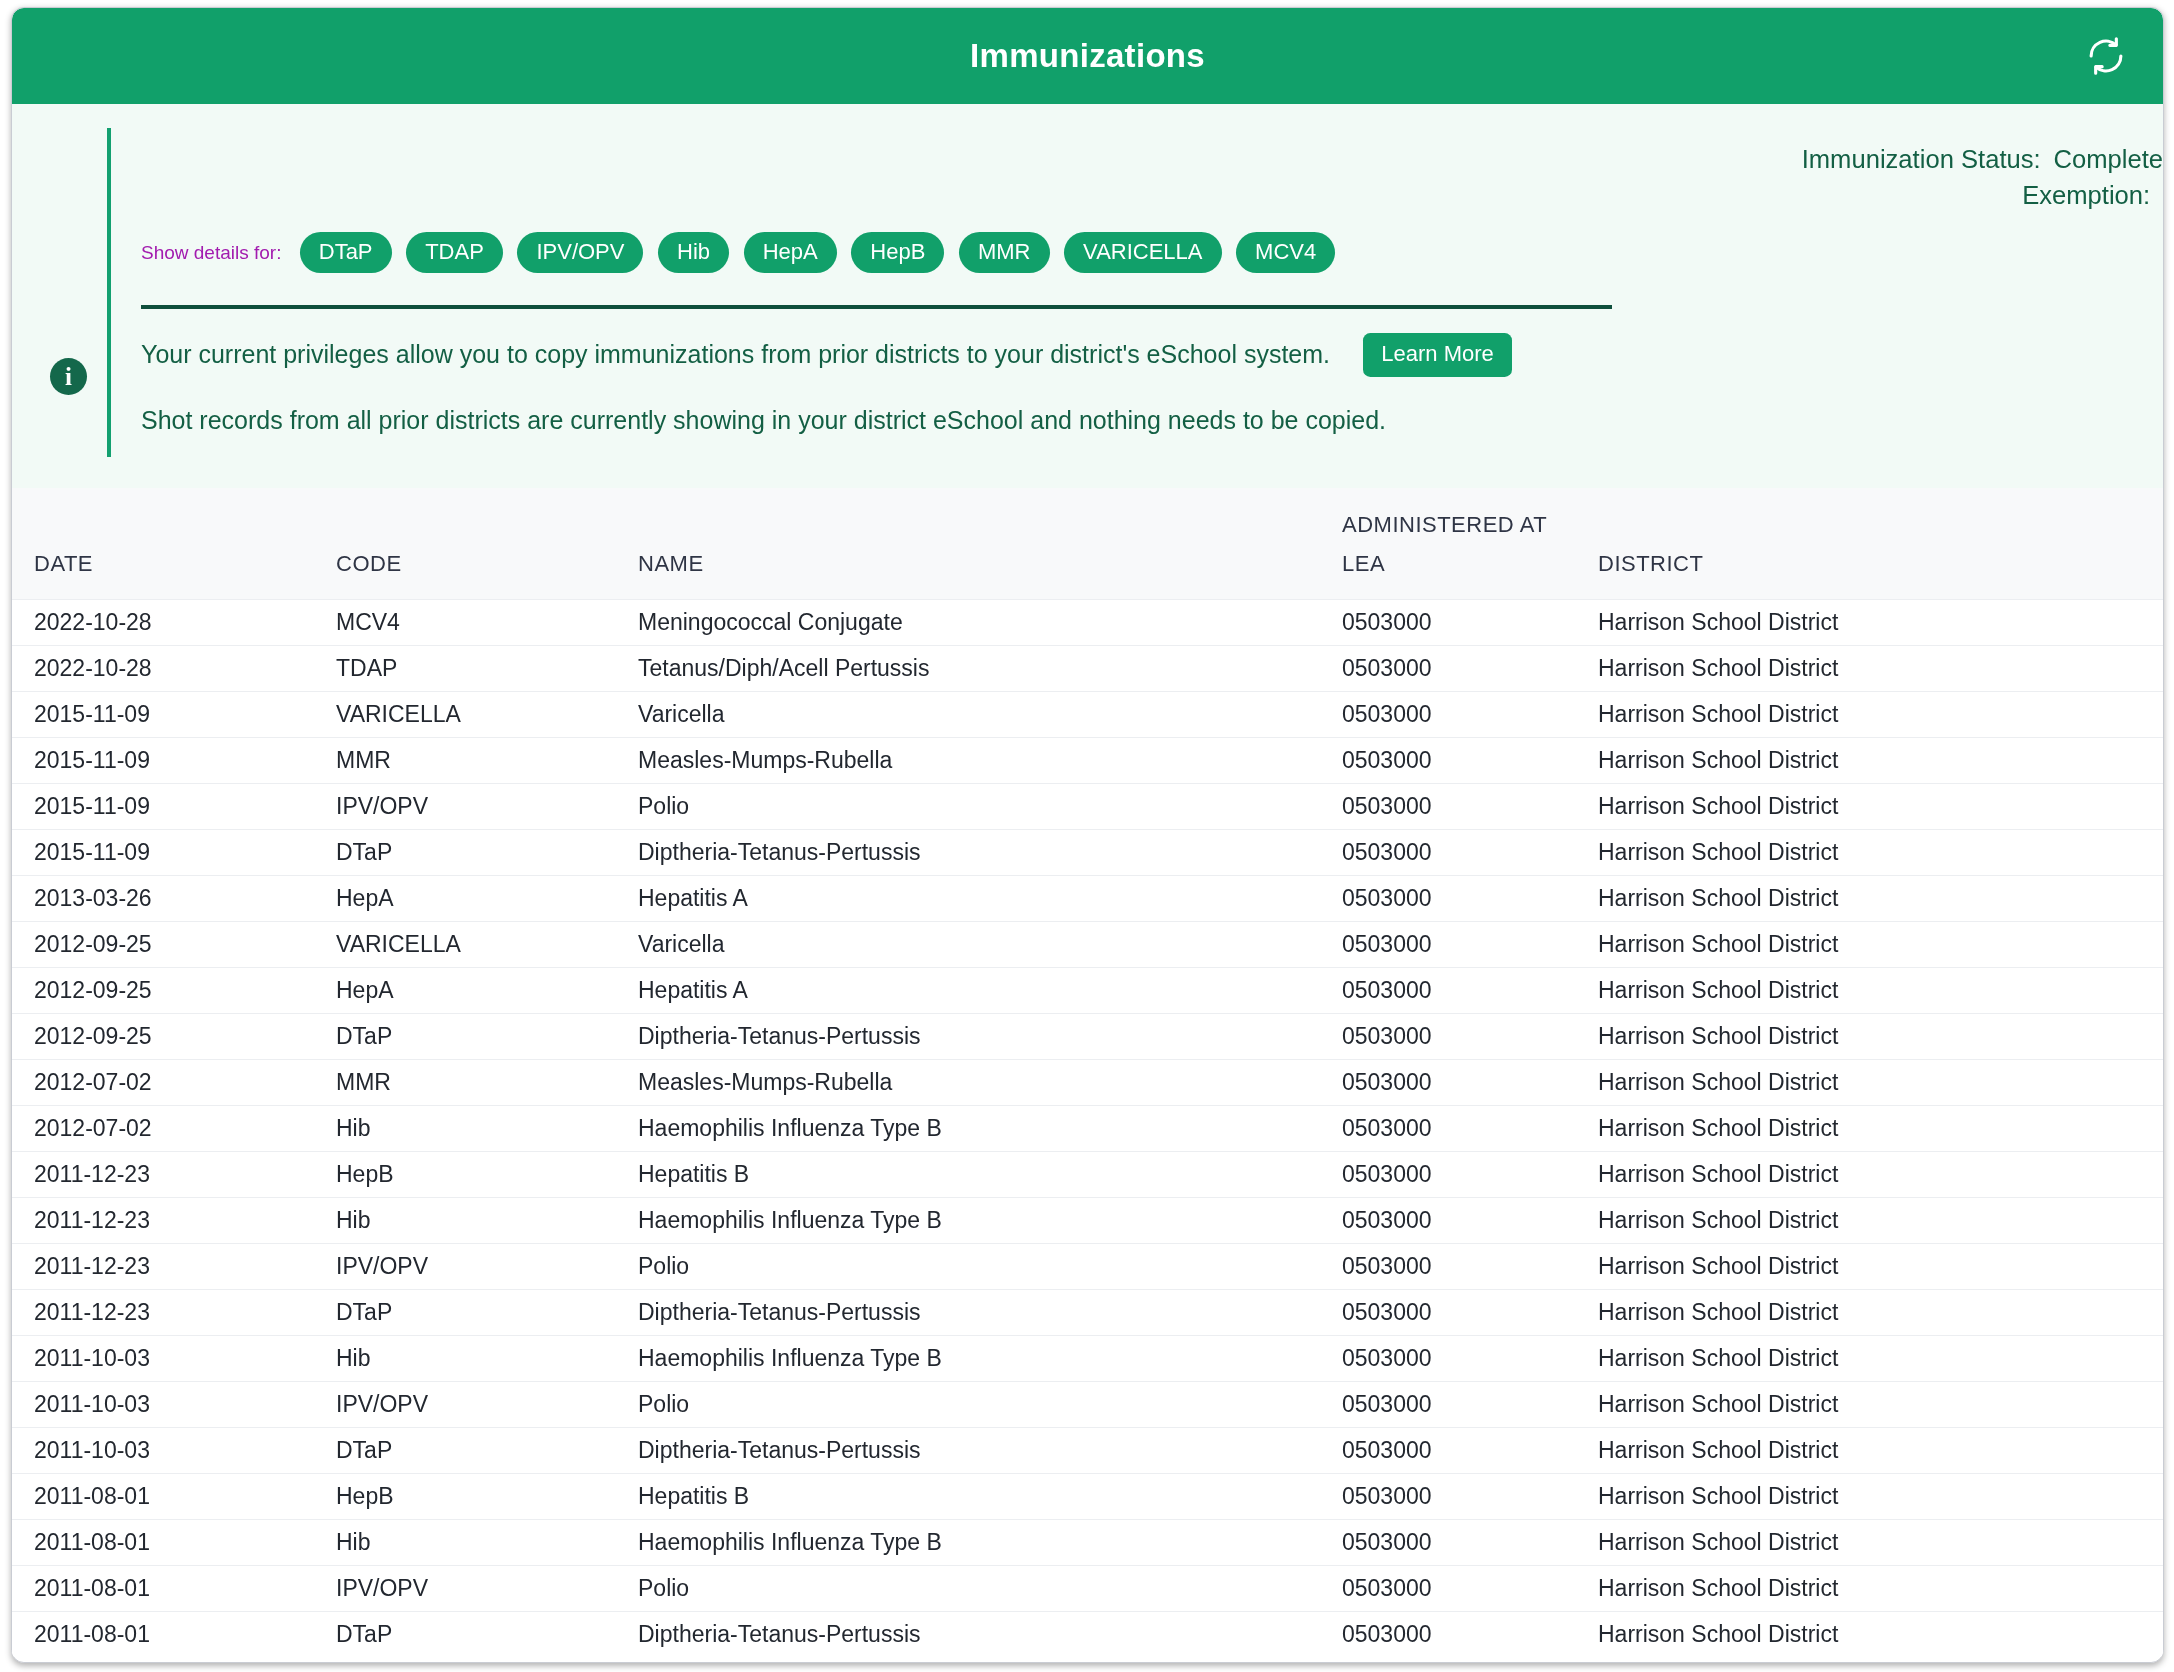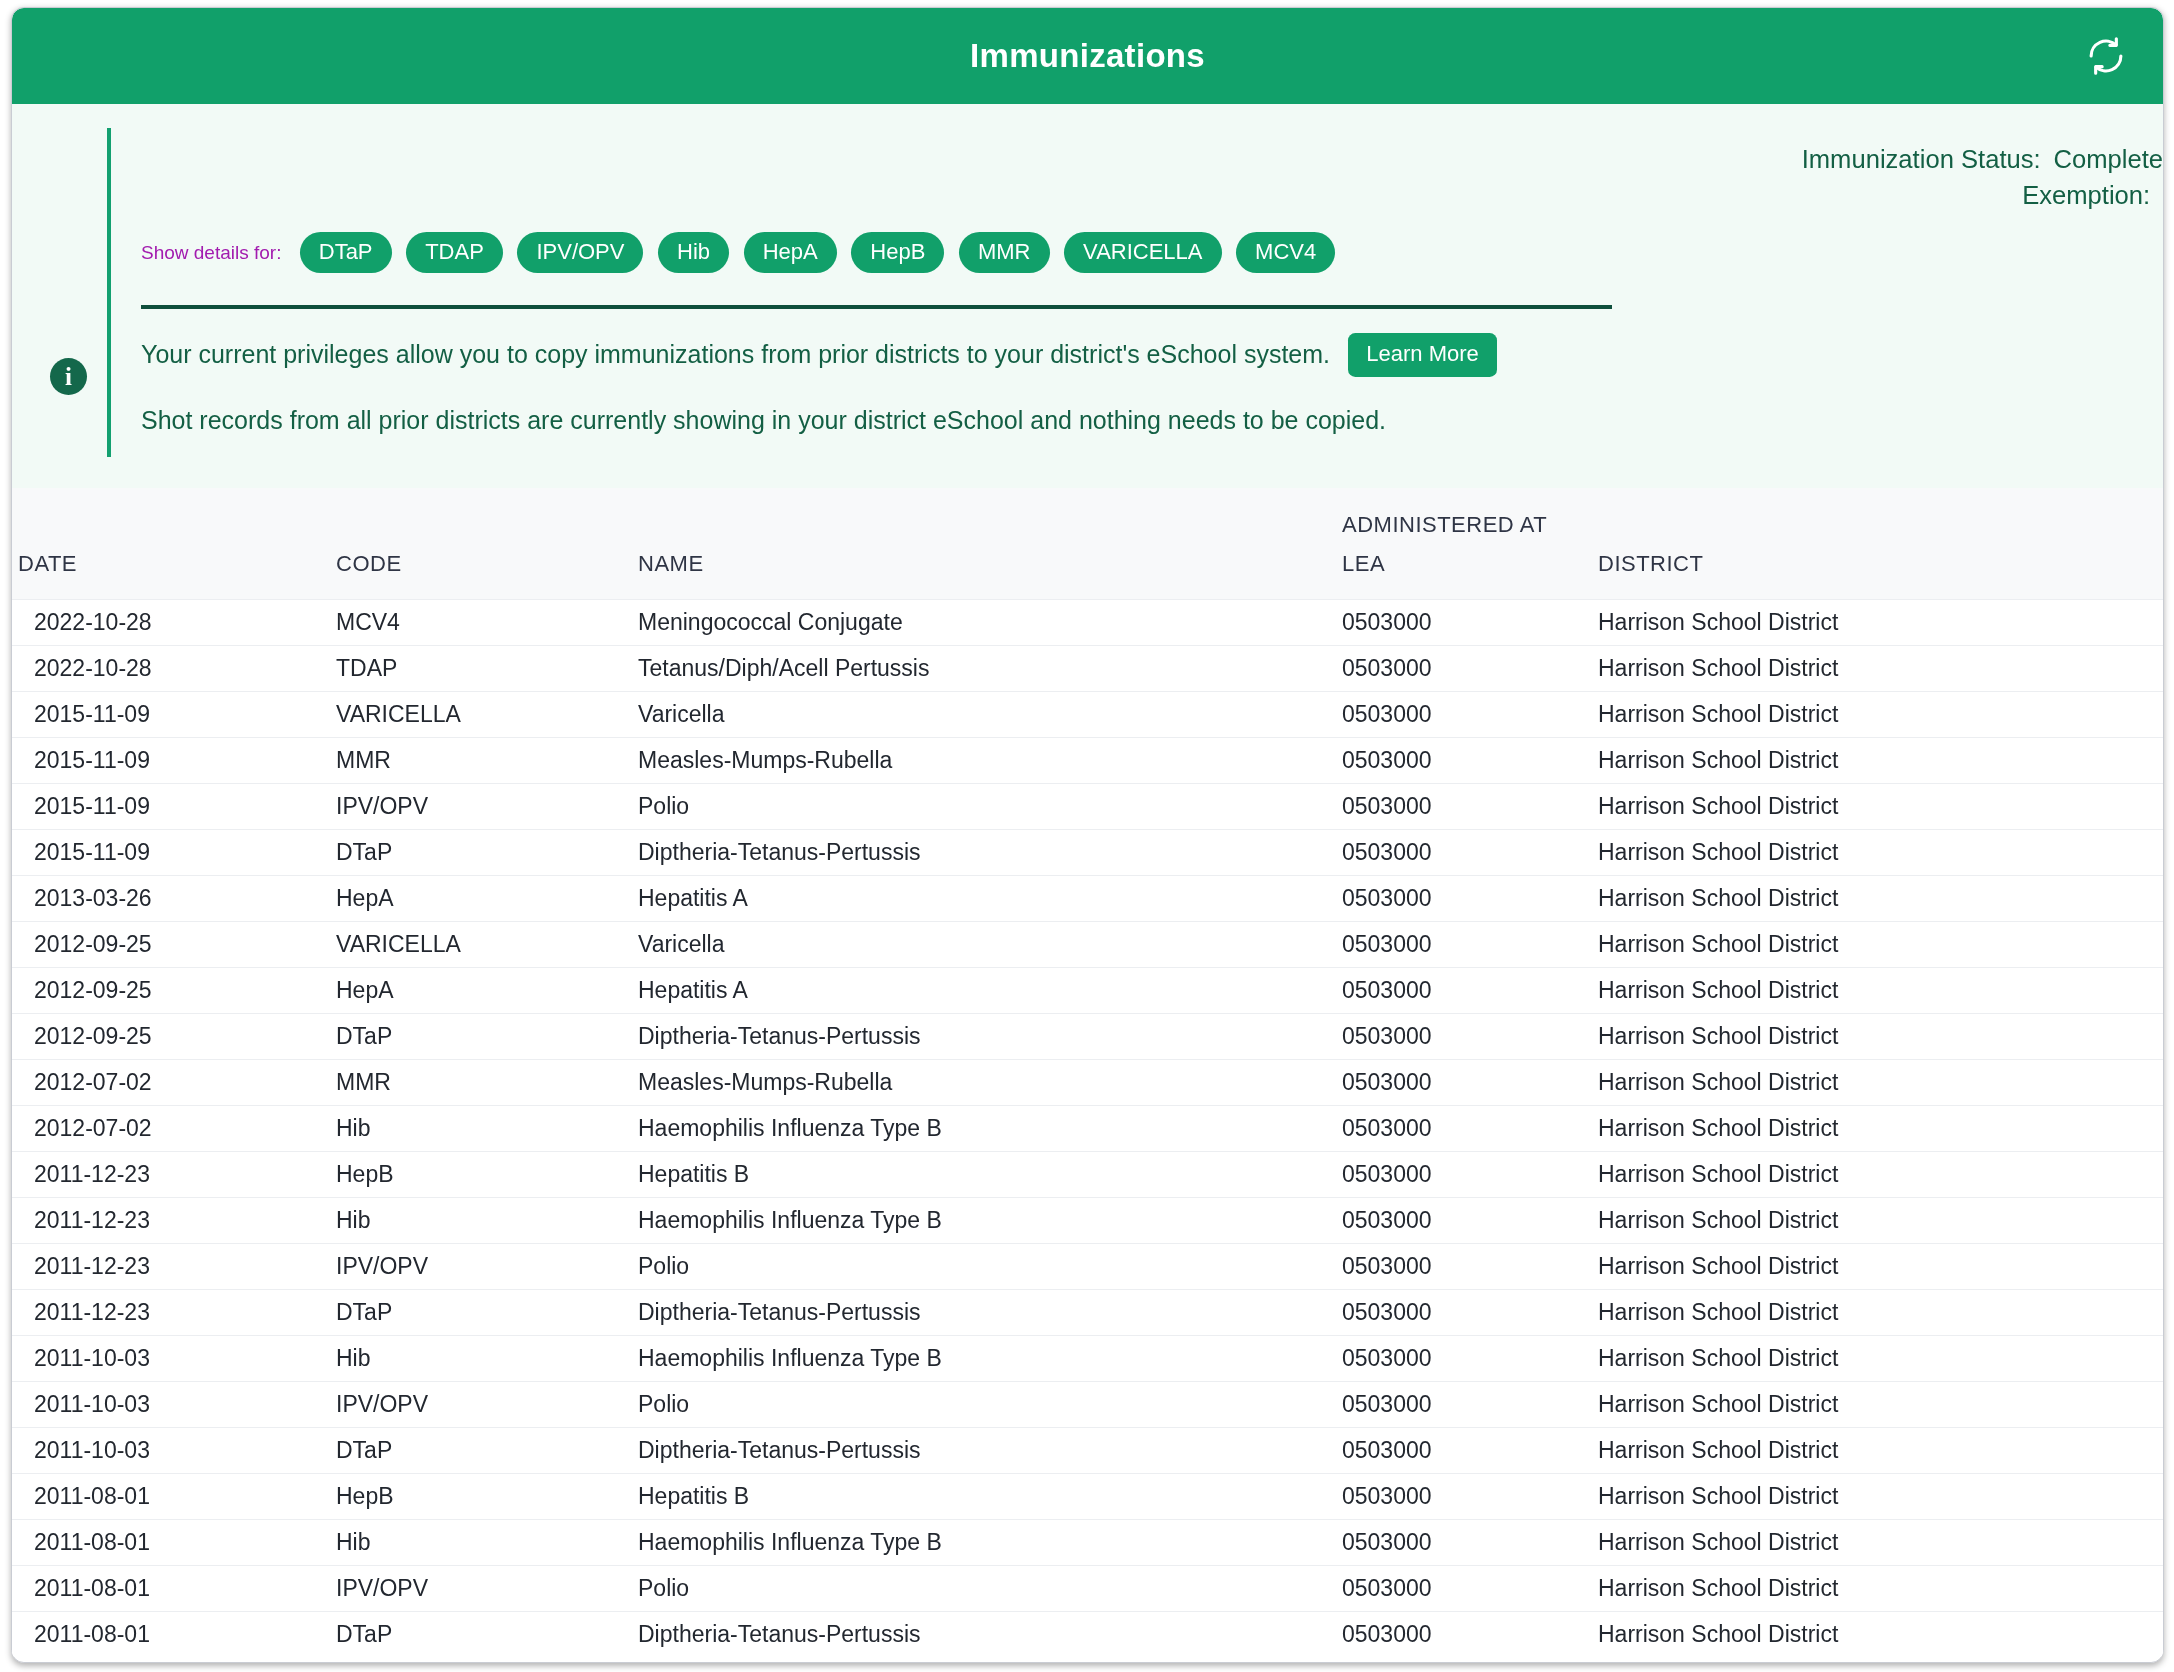--- a/index.html
+++ b/index.html
@@ -117,21 +117,21 @@
     height: 3.7px;
     background: #0f4f3c;
     width: 1471px;
     margin: 32px 0 0 0;
   }
 
   .priv-row {
     display: flex;
     align-items: center;
     margin-top: 24px;
-    gap: 18px;
+    gap: 33px;
   }
   .priv-text {
     color: #135f44;
     font-size: 25px;
   }
   .learn-more {
     background: #11a06a;
     color: #ffffff;
     border: none;
     border-radius: 7.3px;
@@ -168,21 +168,21 @@
     background: #f8f9fa;
     color: #2f3545;
     font-size: 22px;
     font-weight: normal;
     text-align: left;
     letter-spacing: 0.5px;
     padding: 0;
   }
   thead tr.group-row th { height: 53px; vertical-align: bottom; padding-bottom: 3.7px; }
   thead tr.head-row th  { height: 58px; vertical-align: middle; padding-bottom: 12.8px; }
-  thead tr.head-row th.first { padding-left: 6px; }
+  thead tr.head-row th.first { padding-left: 22px; }
   thead tr.group-row th.first { padding-left: 22px; }
 
   tbody td {
     font-size: 23px;
     color: #22272f;
     border-top: 0.9px solid #eceef1;
     height: 46px;
     padding: 0;
     vertical-align: middle;
     background: #ffffff;

